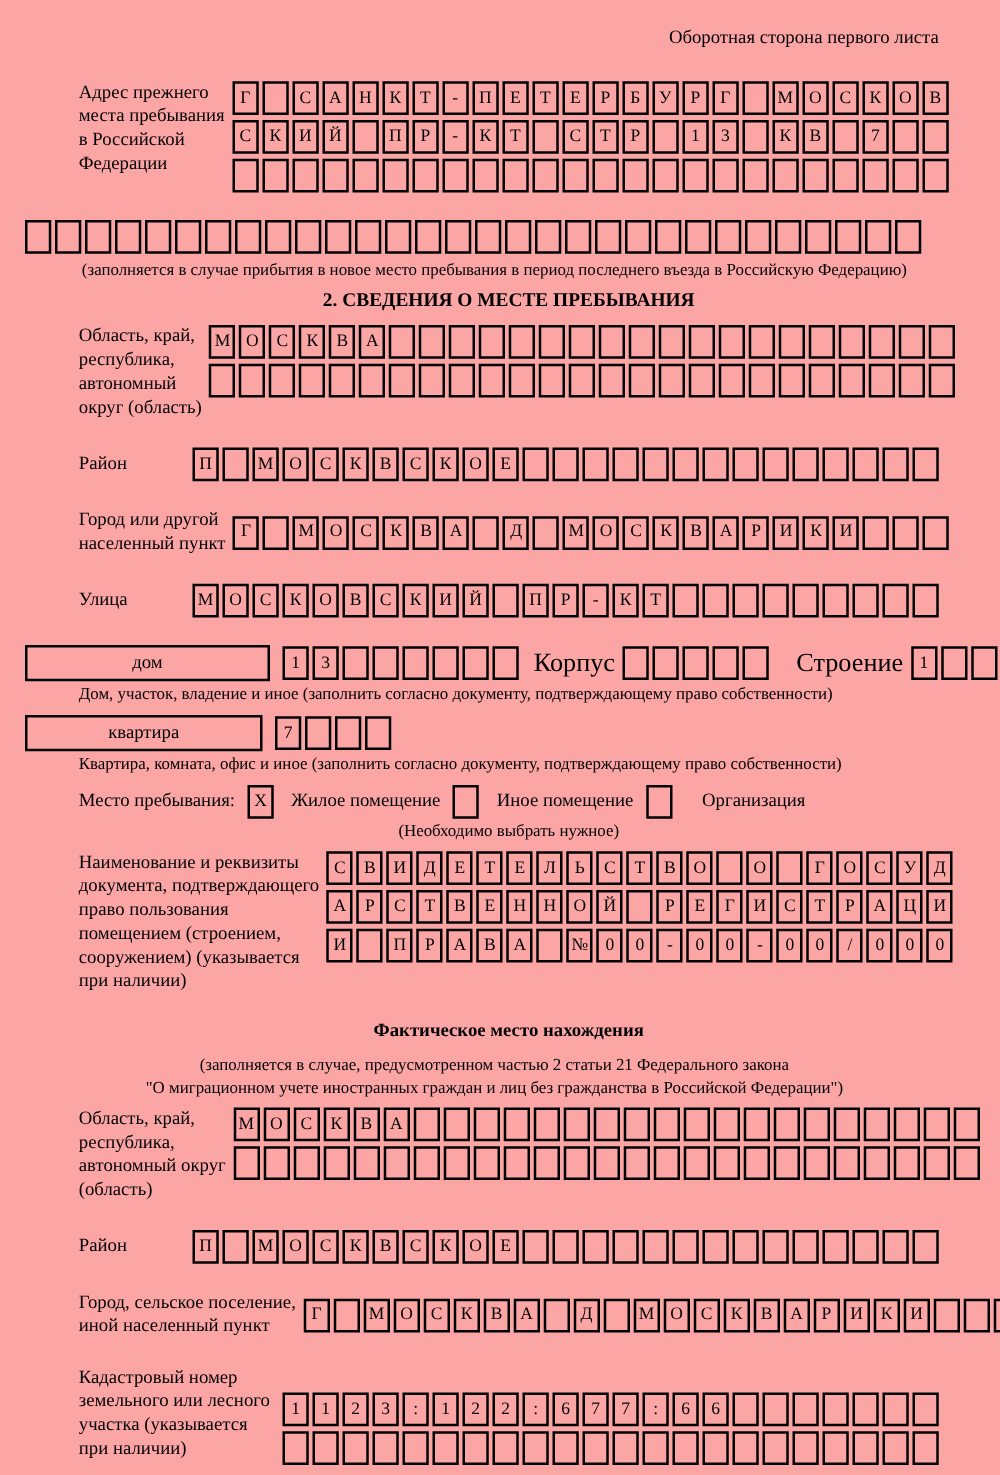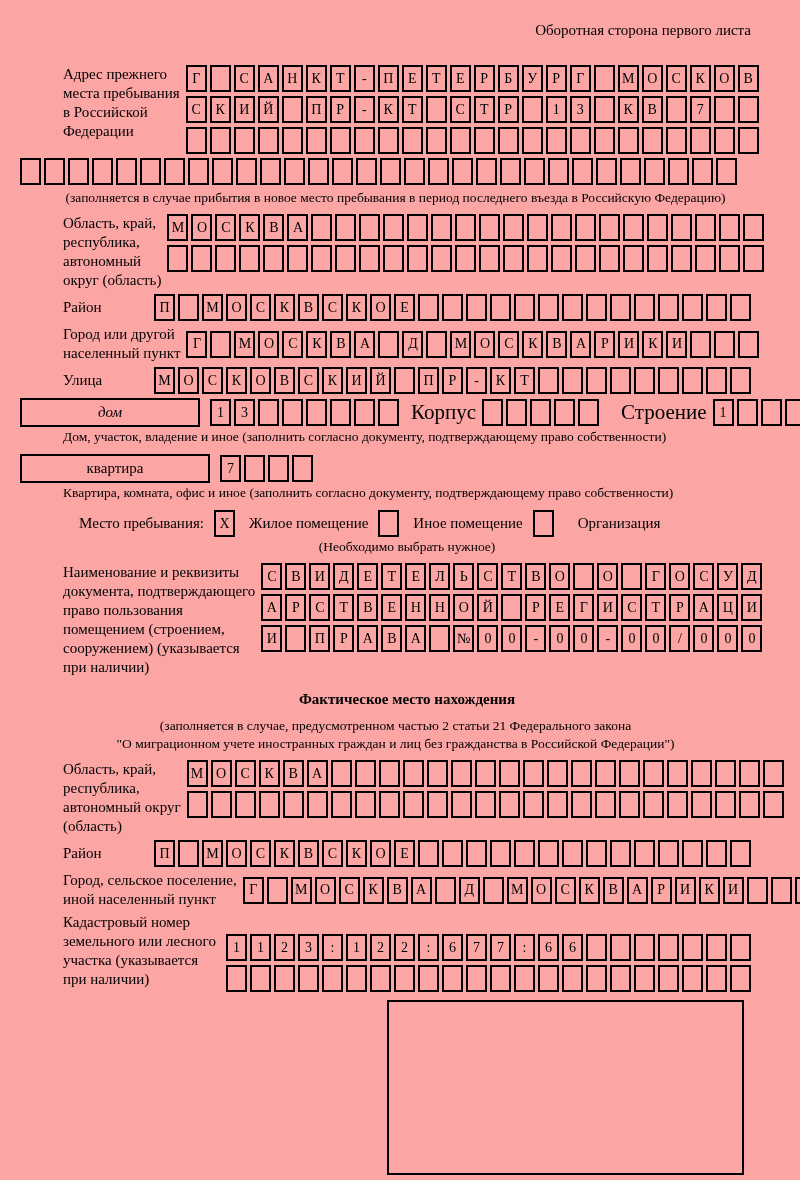--- a/index.html
+++ b/index.html
@@ -6,21 +6,21 @@
   .page{
     position:relative;
     width:800px;height:1180px;
     box-sizing:border-box;
     background:#fca5a5;color:#000;
     font-family:"Liberation Serif","DejaVu Serif",serif;
     padding:12px 49px 0 63px;
     overflow:hidden;
   }
   .hdr{text-align:right;font-size:15px;margin:10px 0 26px 0;}
-  .frow{display:flex;margin-bottom:4px;}
+  .frow{display:flex;margin-bottom:22px;}
   .frow.vcenter{align-items:center;}
   .lbl{flex:1 1 auto;font-size:15px;line-height:19px;padding-right:6px;}
   .lbl div{white-space:nowrap;}
   .stack{flex:0 0 auto;}
   .stack .boxes{margin-bottom:4px;}
   .stack .boxes:last-child{margin-bottom:0;}
   .boxes{display:flex;gap:3px;flex:0 0 auto;justify-content:flex-end;}
   .cell{
     box-sizing:border-box;flex:0 0 auto;
     width:21px;height:27px;
@@ -34,21 +34,21 @@
   .h2{font-weight:bold;font-size:15.5px;text-align:center;margin:2px 0 10px 0;}
   .h3{font-weight:bold;font-size:15px;text-align:center;margin:14px 0 10px 0;}
   .subcap{font-size:13.5px;text-align:center;margin:0 -20px 2px -43px;}
   .widebox{
     box-sizing:border-box;border:2px solid #000;height:29px;
     display:flex;align-items:center;justify-content:center;
     font-size:15px;flex:0 0 auto;
   }
   .houserow{margin-left:-43px;align-items:center;margin-bottom:2px;}
   .inline-lbl{font-size:21px;padding:0 6px 0 12px;white-space:nowrap;}
-  .stay{display:flex;align-items:center;font-size:15px;margin:6px 0 2px 16px;}
+  .stay{display:flex;align-items:center;font-size:15px;margin:6px 0 2px 0;}
   .stay .cell{margin:0 14px 0 10px;}
   .stay .slbl{white-space:nowrap;}
   .note{font-size:13.5px;text-align:center;margin:2px 0 8px 0;}
   .stamp-wrap{width:400px;margin-left:auto;margin-right:-14px;margin-top:8px;}
   .stamp-box{box-sizing:border-box;width:357px;height:175px;border:2px solid #000;margin:0 auto;} .mb8{margin-bottom:8px;}
   .padtop{padding-top:21px;}
 </style>
 </head>
 <body>
 
@@ -171,20 +171,21 @@
       <div class="cell"></div>
       <div class="cell"></div>
       <div class="cell"></div>
       <div class="cell"></div>
       <div class="cell"></div>
       <div class="cell"></div>
       <div class="cell"></div>
     </div>
   <div class="caption">(заполняется в случае прибытия в новое место пребывания в период последнего въезда в Российскую Федерацию)</div>
 
+  <div class="h2">2. СВЕДЕНИЯ О МЕСТЕ ПРЕБЫВАНИЯ</div>
 
   <div class="frow">
     <div class="lbl">
       <div>Область, край,</div>
       <div>республика,</div>
       <div>автономный</div>
       <div>округ (область)</div>
     </div>
     <div class="stack">
       <div class="boxes">
@@ -333,21 +334,21 @@
         <div class="cell"></div>
         <div class="cell"></div>
         <div class="cell"></div>
         <div class="cell"></div>
         <div class="cell"></div>
         <div class="cell"></div>
       </div>
   </div>
 
   <div class="frow houserow">
-    <div class="widebox" style="width:180px;font-style:italic;">дом</div>
+    <div class="widebox" style="width:196px;">дом</div>
     <div class="boxes" style="margin-left:10px;">
         <div class="cell">1</div>
         <div class="cell">3</div>
         <div class="cell"></div>
         <div class="cell"></div>
         <div class="cell"></div>
         <div class="cell"></div>
         <div class="cell"></div>
         <div class="cell"></div>
       </div>

